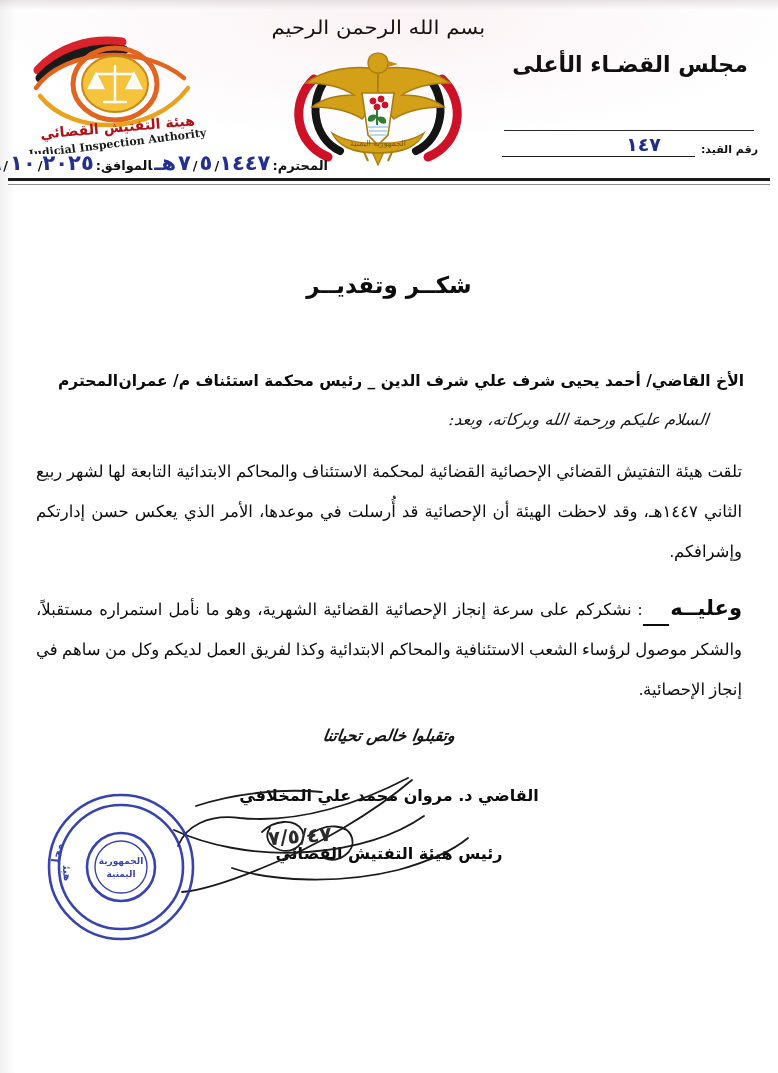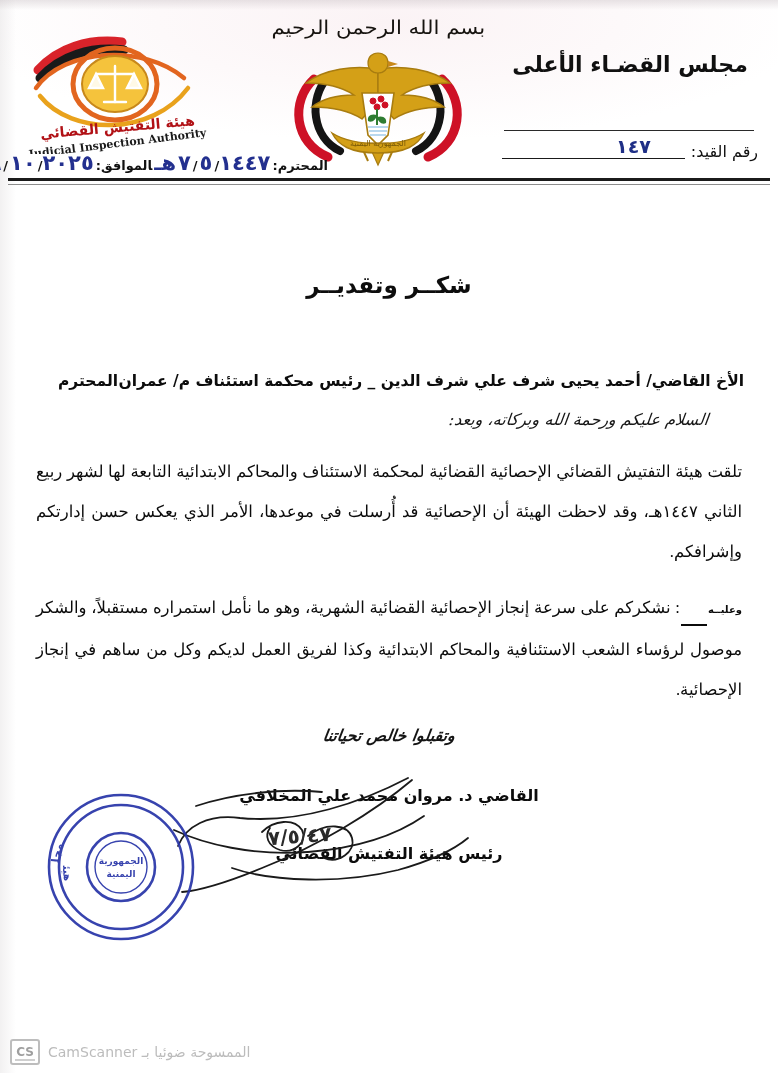--- a/index.html
+++ b/index.html
@@ -93,22 +93,22 @@
     right: 20px;
     top: 134px;
     width: 256px;
     display: flex;
     align-items: center;
     justify-content: flex-start;
     gap: 6px;
   }
   .reg-label {
     font-family: "DejaVu Sans", sans-serif;
-    font-size: 16px;
-    font-weight: normal;
+    font-size: 11px;
+    font-weight: bold;
     color: #111;
     white-space: nowrap;
   }
   .reg-rule {
     flex: 1 1 auto;
     border-bottom: 1.6px solid #1a1a1a;
     height: 14px;
     position: relative;
   }
   .reg-value {
@@ -217,21 +217,21 @@
     color: #0b0b0b;
     line-height: 40px;
     text-align: justify;
     text-align-last: right;
   }
   .para-1 { top: 452px; }
   .para-2 { top: 588px; }
   .para .lead {
     font-family: "DejaVu Sans", sans-serif;
     font-weight: bold;
-    font-size: 10px;
+    font-size: 21px;
   }
   .kashida {
     display: inline-block;
     border-bottom: 2.5px solid #0b0b0b;
     width: 26px;
     margin: 0 1px 4px 1px;
     vertical-align: bottom;
     height: 2px;
   }
 
@@ -495,17 +495,13 @@
         </text>
         <text font-family="DejaVu Sans, sans-serif" font-size="10.5" font-weight="bold" fill="#2734a8">
           <textPath href="#stamp-arc-bottom" startOffset="8%">هيئة التفتيش القضائي</textPath>
         </text>
         <text x="85" y="82" text-anchor="middle" font-family="DejaVu Sans, sans-serif" font-size="9" font-weight="bold" fill="#2734a8">الجمهورية</text>
         <text x="85" y="95" text-anchor="middle" font-family="DejaVu Sans, sans-serif" font-size="9" font-weight="bold" fill="#2734a8">اليمنية</text>
       </svg>
     </div>
   </div>
 
-  <div class="footer">
-    <div class="cs-badge">CS</div>
-    <div class="footer-text">الممسوحة ضوئيا بـ CamScanner</div>
-  </div>
 </div>
 
 </body></html>

